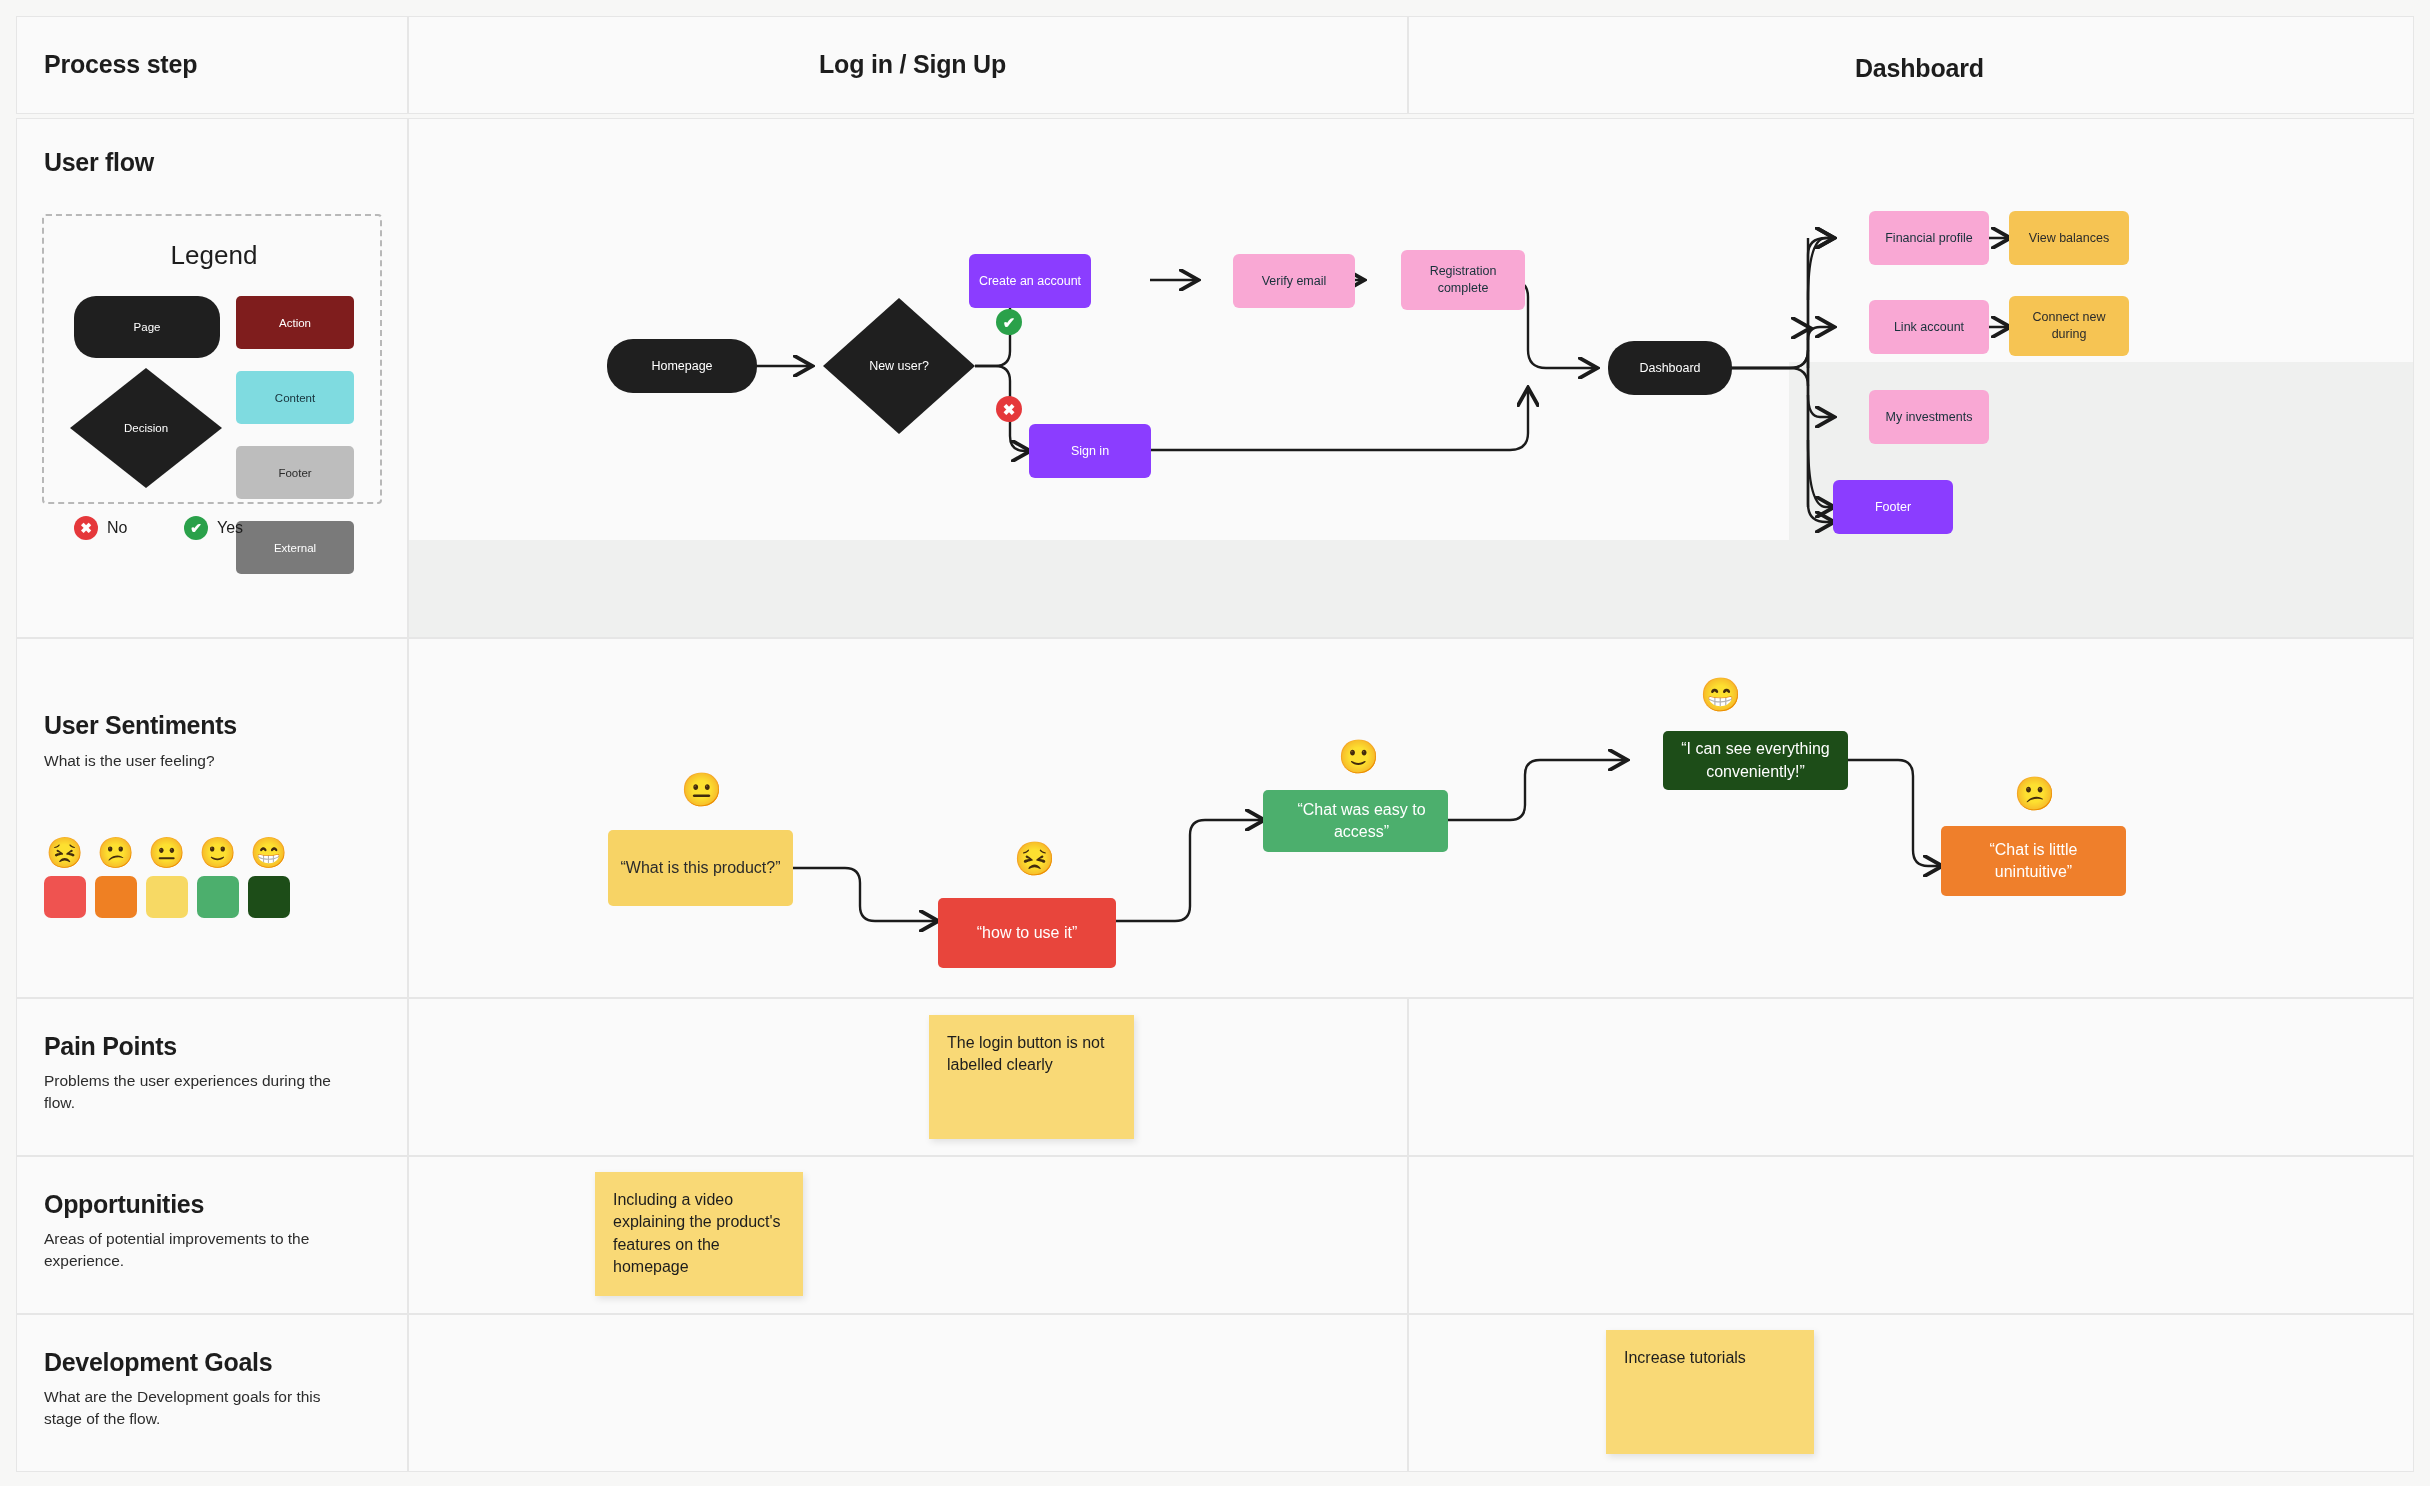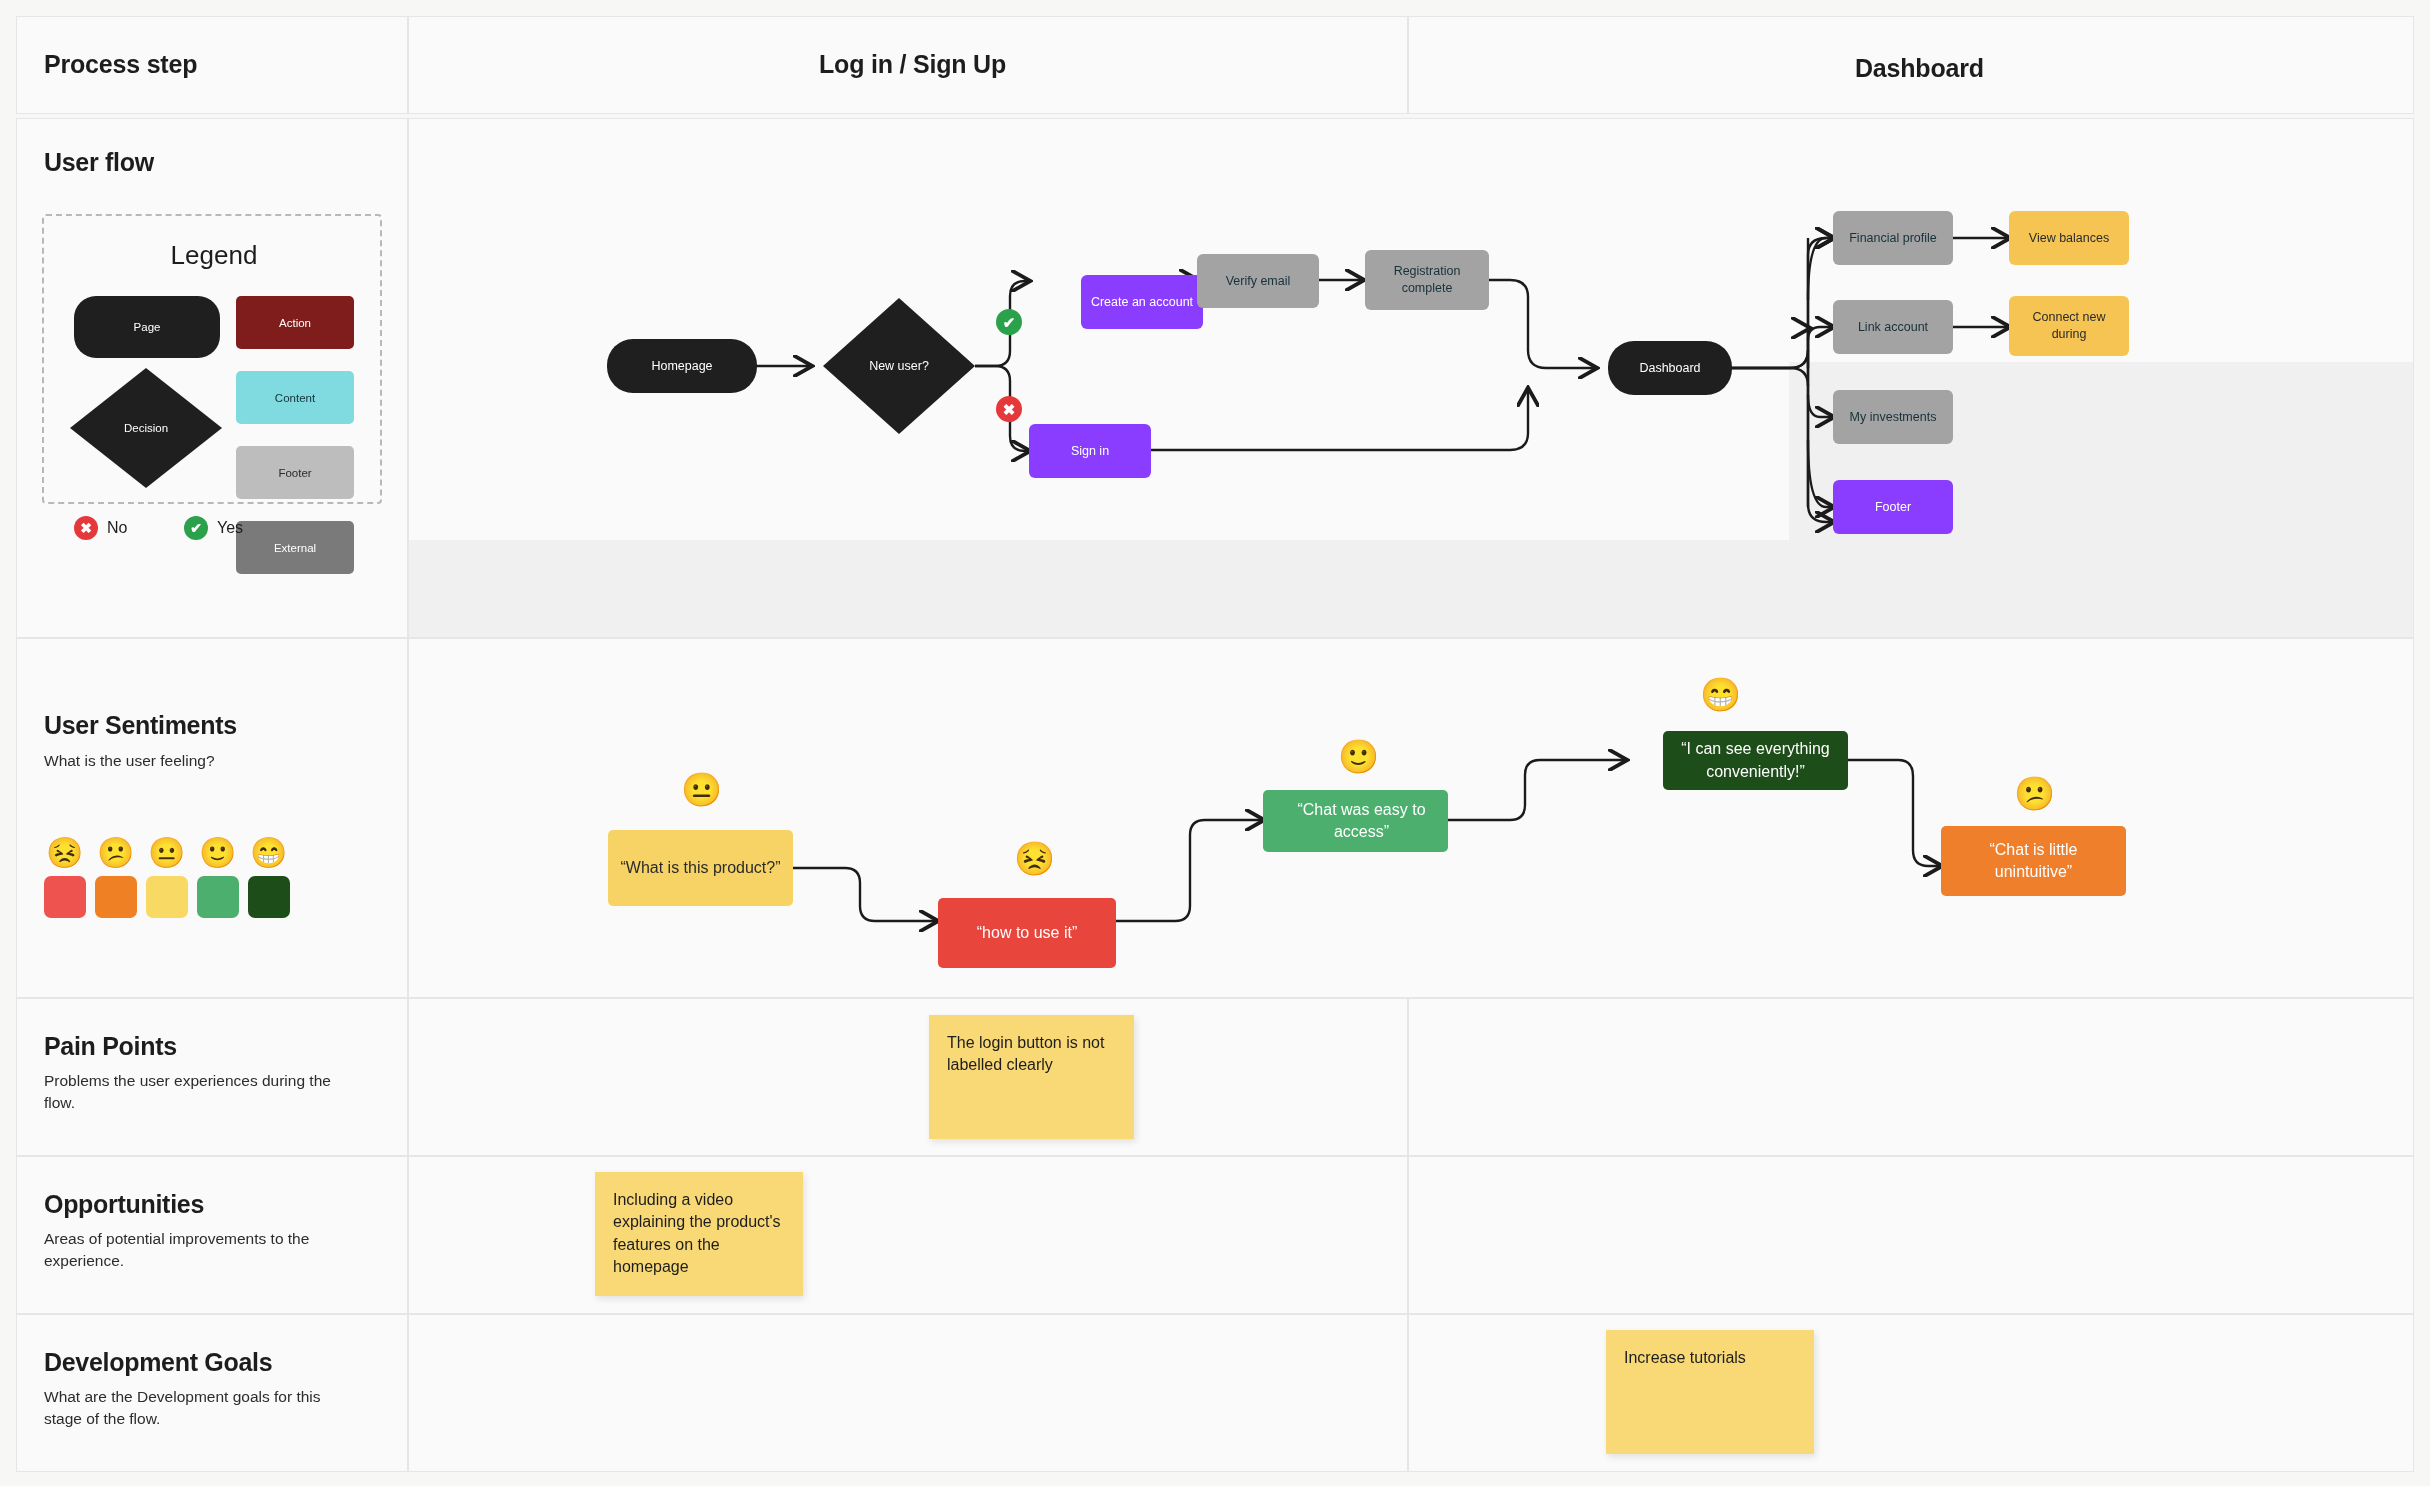--- a/index.html
+++ b/index.html
@@ -82,21 +82,21 @@
     position: absolute;
     display: flex; align-items: center; justify-content: center;
     text-align: center; font-size: 12.5px; line-height: 1.35;
     border-radius: 6px;
     padding: 2px 8px;
   }
   .node.page {
     background: #1f1f1f; color: #fff; border-radius: 26px;
   }
   .node.action  { background: #8b3dff; color: #fff; }
-  .node.content { background: #a3a3a3; color: #17313a; }
+  .node.content { background: #f9a8d4; color: #17313a; margin-left: 36px; }
   .node.ext     { background: #f6c453; color: #2b2b2b; }
   .diamond {
     position: absolute; background: #1f1f1f;
     clip-path: polygon(50% 0%, 100% 50%, 50% 100%, 0% 50%);
     display: flex; align-items: center; justify-content: center;
     color: #fff; font-size: 12.5px;
   }
   svg.wires { position: absolute; left: 0; top: 0; overflow: visible; pointer-events: none; }
   .flow-badge {
     position: absolute; width: 26px; height: 26px; border-radius: 50%;
@@ -233,21 +233,21 @@
     <span>New user?</span>
   </div>
 
   <div class="flow-badge" style="left:996px; top:309px; background:#2aa14a;">
     <span>✔</span>
   </div>
   <div class="flow-badge" style="left:996px; top:396px; background:#e5383b;">
     <span>✖</span>
   </div>
 
-  <div class="node action" style="left:1081px; top:254px; width:122px; height:54px;margin-top:21px;">
+  <div class="node action" style="left:969px; top:254px; width:122px; height:54px;">
     <span>Create an account</span>
   </div>
 
   <div class="node content" style="left:1197px; top:254px; width:122px; height:54px;">
     <span>Verify email</span>
   </div>
 
   <div class="node content" style="left:1365px; top:250px; width:124px; height:60px;">
     <span>Registration complete</span>
   </div>

